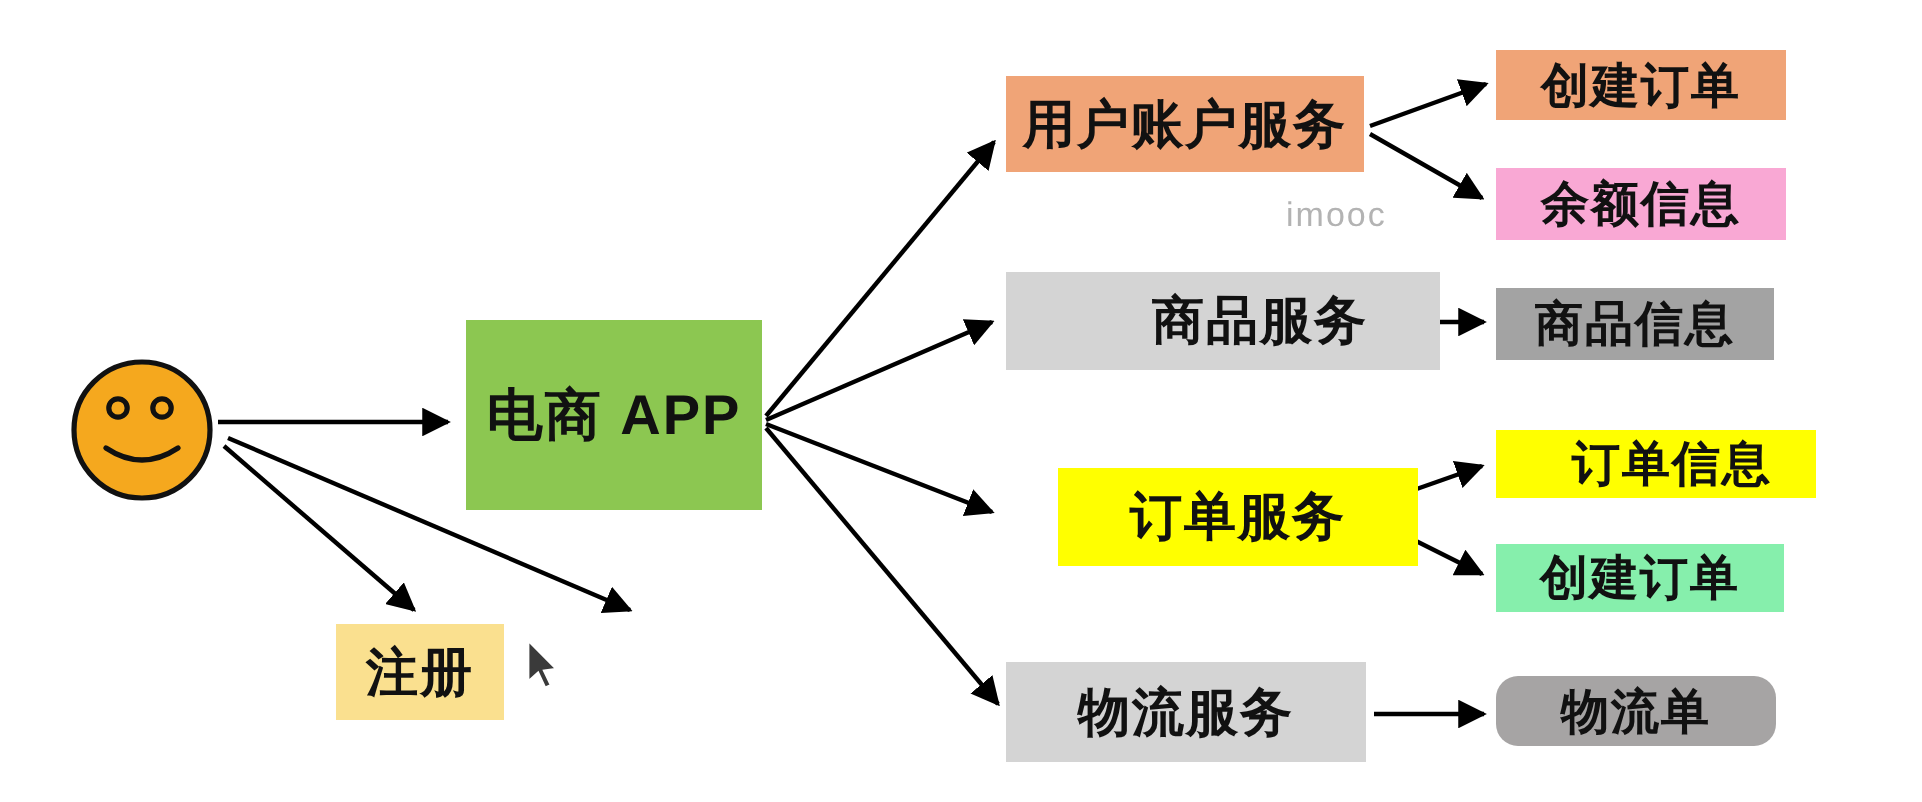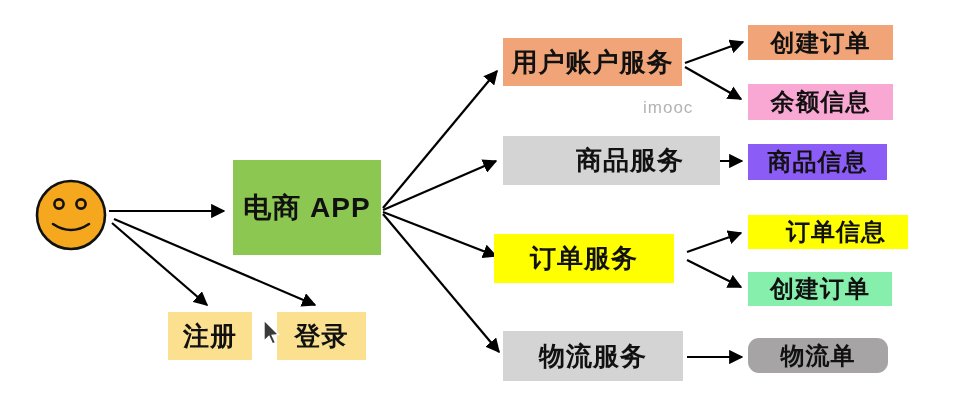--- a/index.html
+++ b/index.html
@@ -19,22 +19,22 @@
     white-space:nowrap;
     z-index:2;
   }
   .app-node      {left:233px;top:160px;width:148px;height:95px;background:#8CC751;font-size:28px;}
   .register-node {left:168px;top:312px;width:84px; height:48px;background:#FAE08F;font-size:26px;}
   .login-node    {left:277px;top:312px;width:89px; height:48px;background:#FAE08F;font-size:26px;}
   .account-node  {left:503px;top:38px; width:179px;height:48px;background:#F0A477;font-size:26px;}
   .address-node  {left:748px;top:25px; width:145px;height:35px;background:#F0A477;font-size:24px;}
   .balance-node  {left:748px;top:84px; width:145px;height:36px;background:#f9a8d4;font-size:24px;}
   .product-svc-node {left:503px;top:136px;width:180px;height:49px;background:#D4D4D4;font-size:26px;padding-left:37px;}
-  .product-info-node{left:748px;top:144px;width:139px;height:36px;background:#8b5cf6;font-size:24px;}
-  .order-svc-node   {left:494px;top:234px;width:180px;height:49px;background:#FFFF00;font-size:26px;text-align:center;}
+  .product-info-node{left:748px;top:144px;width:139px;height:36px;background:#a3a3a3;font-size:24px;}
+  .order-svc-node   {left:529px;top:234px;width:180px;height:49px;background:#FFFF00;font-size:26px;text-align:center;}
   .order-info-node  {left:748px;top:215px;width:144px;height:34px;background:#FFFF00;font-size:24px;padding-left:16px;}
   .create-order-node{left:748px;top:272px;width:144px;height:34px;background:#86efac;font-size:24px;}
   .logistics-svc-node  {left:503px;top:331px;width:180px;height:50px;background:#D4D4D4;font-size:26px;}
   .logistics-order-node{left:748px;top:338px;width:140px;height:35px;background:#A6A4A4;font-size:24px;border-radius:11px;}
   .watermark{
     position:absolute;left:643px;top:98px;
     color:#B3B3B3;font-size:17px;font-weight:normal;
     letter-spacing:1px;z-index:1;
   }
   .arrows-layer,.face-layer,.cursor-layer{position:absolute;left:0;top:0;z-index:1;}
@@ -71,21 +71,20 @@
 
   <svg class="face-layer" width="961" height="401">
     <circle cx="71" cy="215" r="34" fill="#F5A81E" stroke="#111" stroke-width="2.6"></circle>
     <circle cx="59" cy="204" r="4.6" fill="#F5A81E" stroke="#111" stroke-width="2.6"></circle>
     <circle cx="81" cy="204" r="4.6" fill="#F5A81E" stroke="#111" stroke-width="2.6"></circle>
     <path d="M 53 224 Q 71 236 89 224" fill="none" stroke="#111" stroke-width="2.6" stroke-linecap="round"></path>
   </svg>
 
   <div class="node app-node">电商 APP</div>
   <div class="node register-node">注册</div>
-  <div class="node login-node">登录</div>
   <div class="node account-node">用户账户服务</div>
   <div class="node address-node">创建订单</div>
   <div class="node balance-node">余额信息</div>
   <div class="node product-svc-node">商品服务</div>
   <div class="node product-info-node">商品信息</div>
   <div class="node order-svc-node">订单服务</div>
   <div class="node order-info-node">订单信息</div>
   <div class="node create-order-node">创建订单</div>
   <div class="node logistics-svc-node">物流服务</div>
   <div class="node logistics-order-node">物流单</div>

